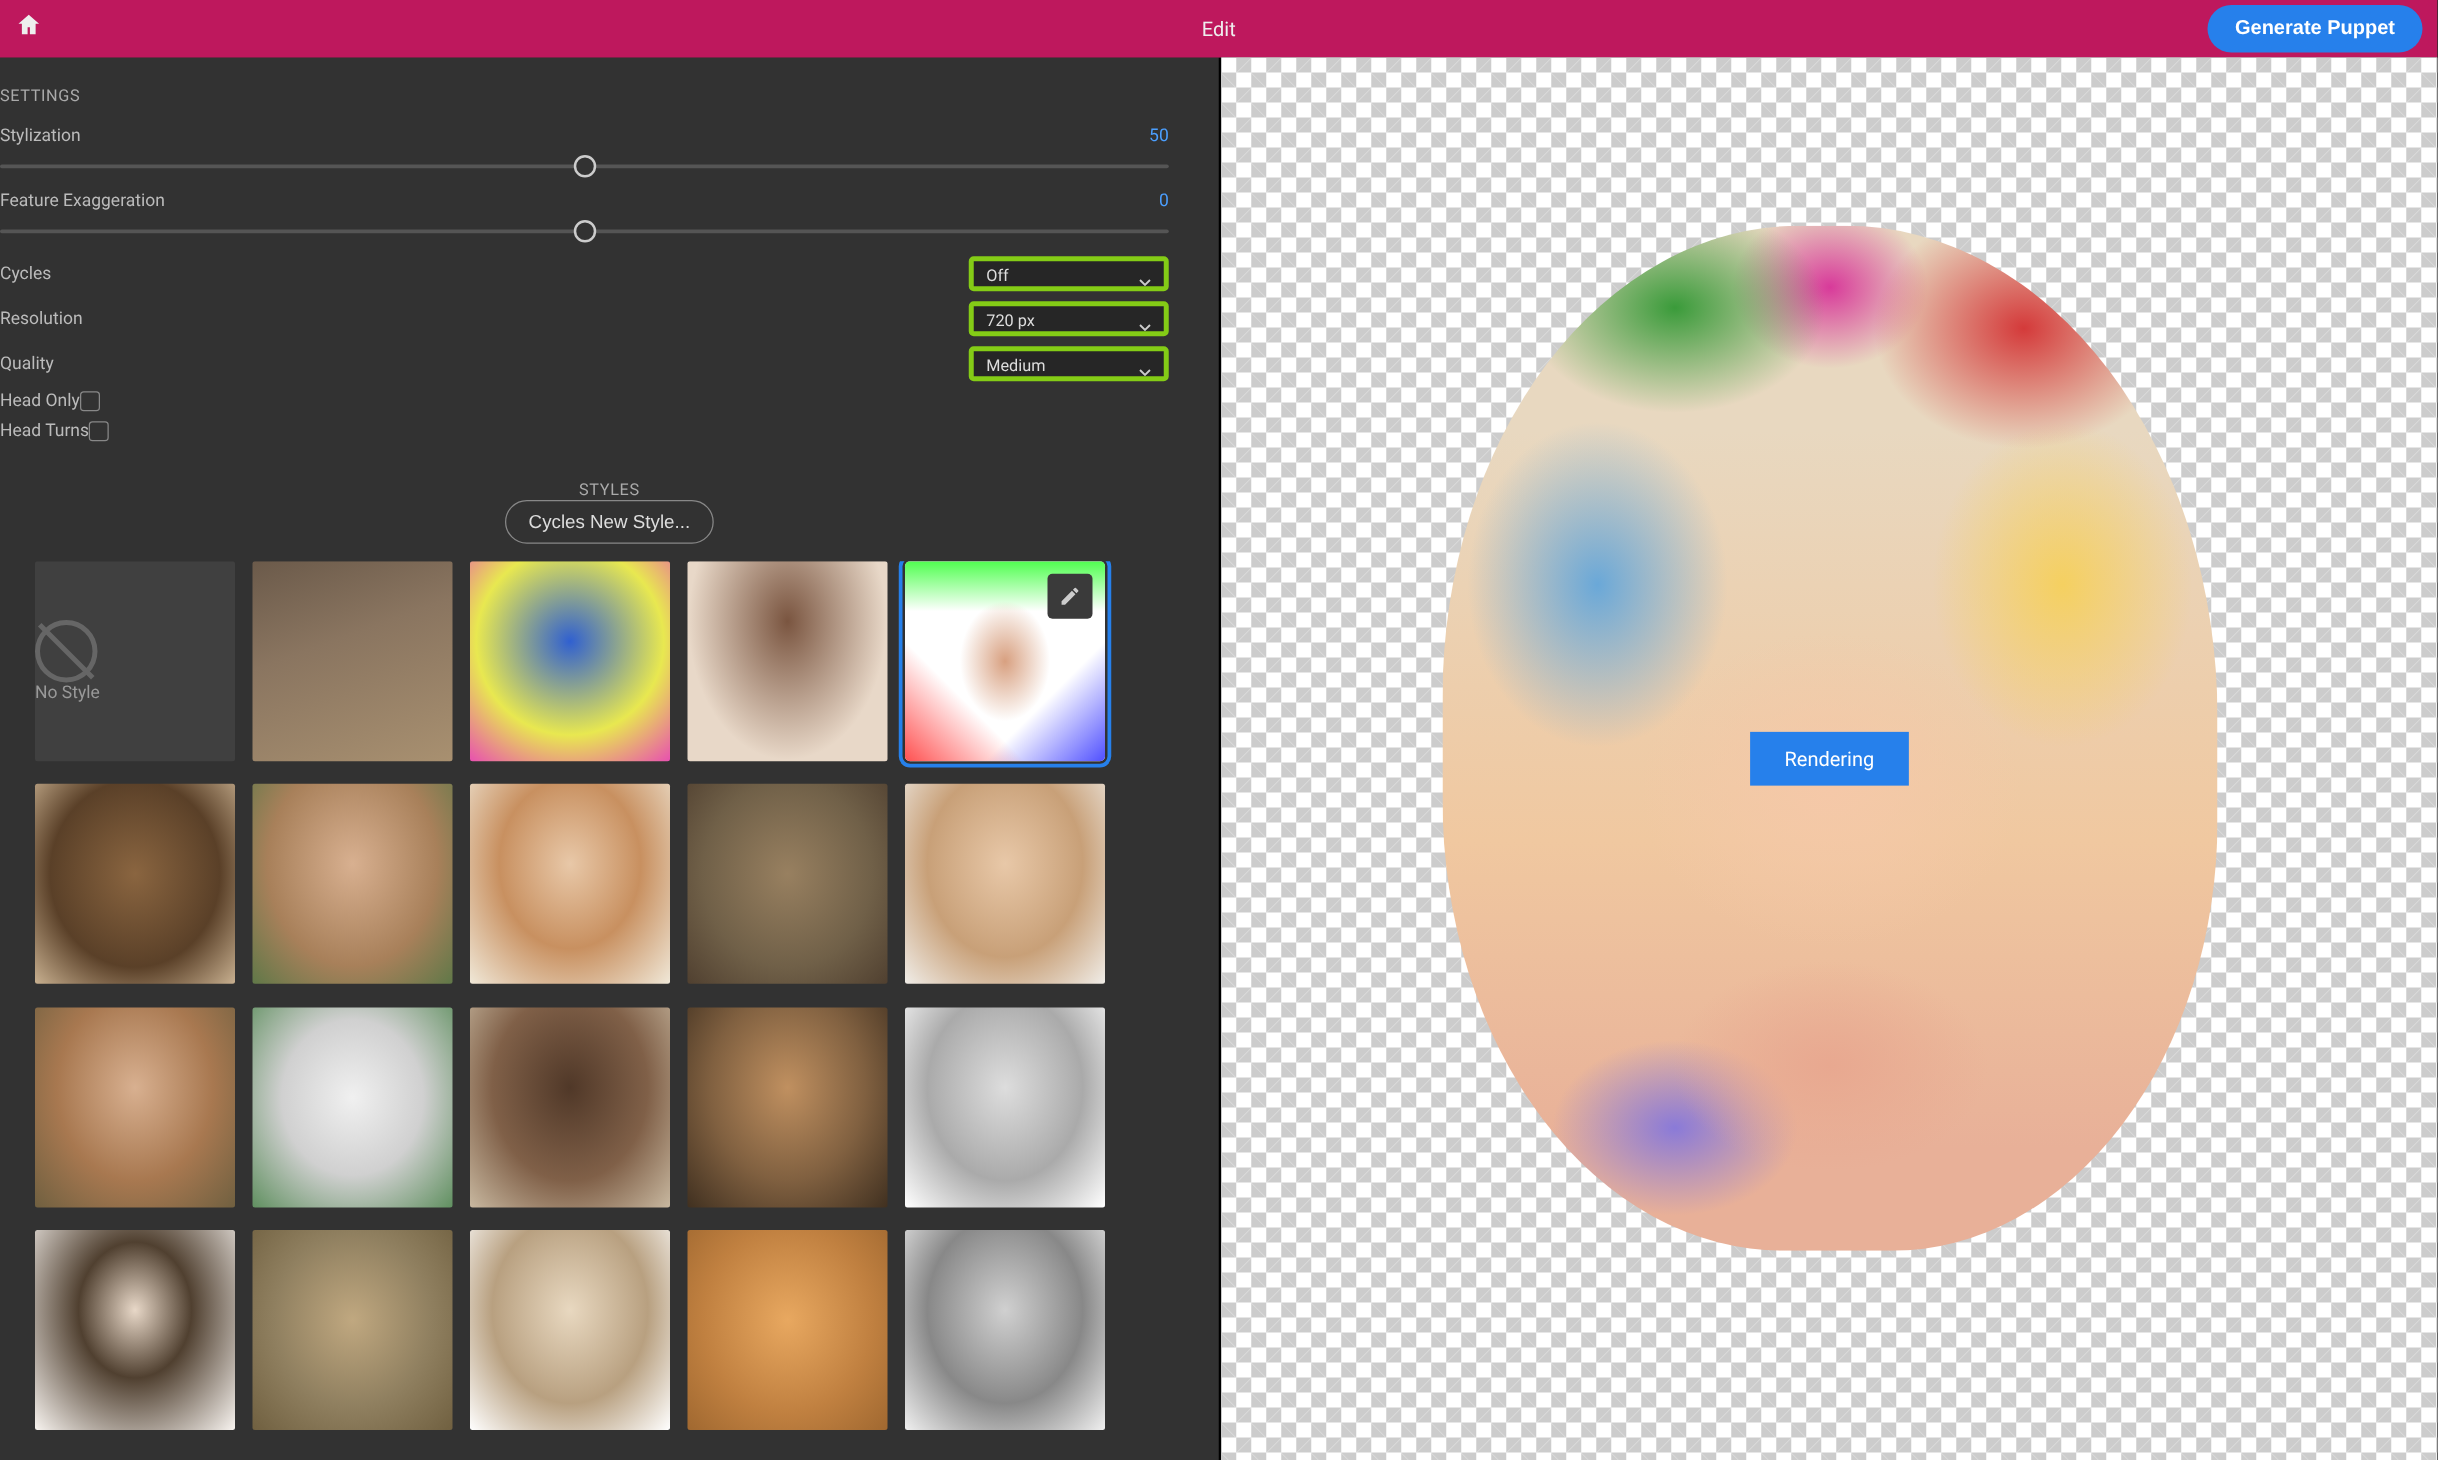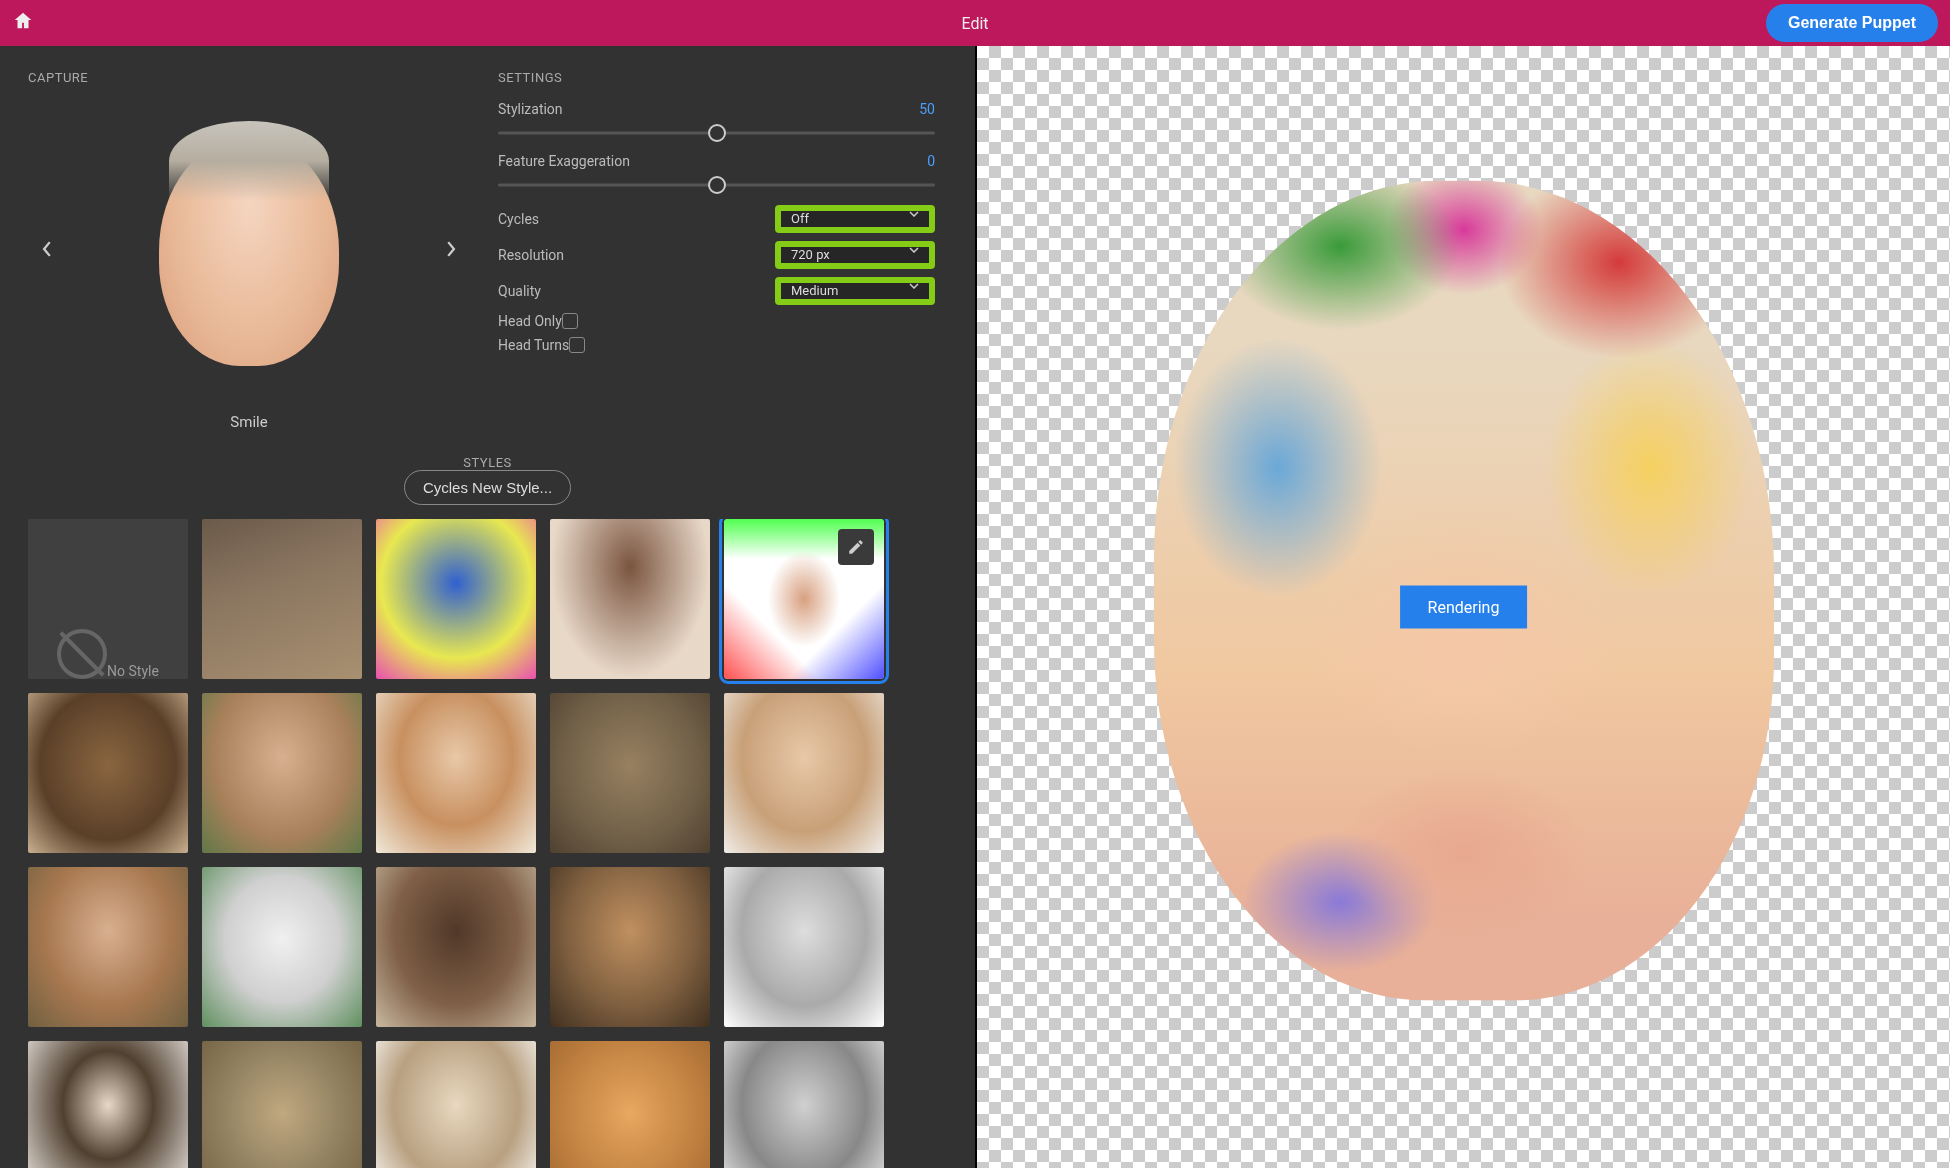--- a/index.html
+++ b/index.html
@@ -48,29 +48,29 @@
 .nav-arrow.right-arr { right: 6px; }
 
 .settings { flex: 1; padding: 0 40px 0 0; }
 .setting-row { margin-bottom: 10px; }
 .setting-head { display: flex; justify-content: space-between; font-size: 14px; color: #bbb; margin-bottom: 6px; }
 .setting-head .val { color: #4b9fff; }
 .slider { position: relative; height: 20px; }
 .slider .track { position: absolute; left:0; right:0; top:50%; height:3px; background:#555; transform:translateY(-50%); border-radius:2px; }
 .slider .thumb { position: absolute; top:50%; width:18px; height:18px; background:#323232; border:2px solid #ccc; border-radius:50%; transform:translate(-50%,-50%); cursor:pointer; }
 .setting-select-row { display:flex; justify-content: space-between; align-items:center; font-size:14px; color:#bbb; margin-bottom:8px; }
-.select { width: 160px; height: 28px; background:#262626; border:6px solid #84cc16; border-radius:4px; display:flex; align-items:flex-start; justify-content:space-between; padding:0 10px; cursor:pointer; font-size:13px; color:#ddd; }
+.select { width: 160px; height: 28px; background:#262626; border:4px solid #84cc16; border-radius:4px; display:flex; align-items:flex-end; justify-content:space-between; padding:0 10px; cursor:pointer; font-size:13px; color:#ddd; }
 .checkbox-row { display:flex; justify-content:flex-start; align-items:center; font-size:14px; color:#bbb; margin-bottom:8px; }
 .checkbox { width:16px; height:16px; border:1.5px solid #888; border-radius:3px; cursor:pointer; }
 
 .styles-header { display:flex; justify-content:space-between; align-items:center; padding: 12px 28px 14px 28px; flex-direction: column; }
 .create-style { background:transparent; border:1.5px solid #888; color:#ddd; border-radius:18px; padding:8px 18px; font-size:15px; cursor:pointer; }
 .styles-grid { padding: 0 28px 20px 28px; display:grid; grid-template-columns: repeat(5, 160px); gap: 14px; overflow-y:auto; flex:1; }
 .style-tile { width:160px; height:160px; border-radius:2px; position:relative; cursor:pointer; overflow:hidden; }
-.style-tile.no-style { background:#404040; display:flex; flex-direction:row; align-items:flex-end; justify-content:center; }
+.style-tile.no-style { background:#404040; display:flex; flex-direction:column; align-items:flex-start; justify-content:center; }
 .no-style-circle { width:50px; height:50px; border:4px solid #666; border-radius:50%; position:relative; }
 .no-style-circle::after { content:""; position:absolute; width:60px; height:4px; background:#666; top:50%; left:50%; transform:translate(-50%,-50%) rotate(45deg); }
 .no-style-label { font-size:14px; color:#999; }
 .style-tile.selected { outline: 3px solid #2680eb; outline-offset: 2px; border-radius:4px; }
 .edit-badge { position:absolute; top:10px; right:10px; width:36px; height:36px; background:#3a3a3a; border-radius:4px; display:flex; align-items:center; justify-content:center; cursor:pointer; }
 
 .checker {
   position:absolute; inset:0;
   background-image:
     linear-gradient(45deg,#ccc 25%,transparent 25%),
@@ -132,37 +132,20 @@
         <path d="M12 3l9 8h-3v9h-5v-6h-2v6H6v-9H3z"></path>
       </svg>
   </span>
   <span class="title">Edit</span>
   <button class="generate">Generate Puppet</button>
 </div>
 
 <div class="main">
   <div class="left">
     <div class="upper">
-      <div class="capture">
-        <div class="section-label">CAPTURE</div>
-        <div class="capture-stage">
-          <span class="nav-arrow left-arr">
-            <svg width="11" height="16" viewBox="0 0 8 14" fill="none" stroke="#ccc" stroke-width="2">
-                <path d="M6 1L1 7l5 6"></path>
-              </svg>
-          </span>
-          <div class="face-placeholder"></div>
-          <span class="nav-arrow right-arr">
-            <svg width="11" height="16" viewBox="0 0 8 14" fill="none" stroke="#ccc" stroke-width="2">
-                <path d="M2 1l5 6-5 6"></path>
-              </svg>
-          </span>
-        </div>
-        <div class="capture-label" style="text-align:center">Smile</div>
-      </div>
 
       <div class="settings">
         <div class="section-label">SETTINGS</div>
 
         <div class="setting-row">
           <div class="setting-head">
             <span>Stylization</span>
             <span class="val">50</span>
           </div>
           <div class="slider">

